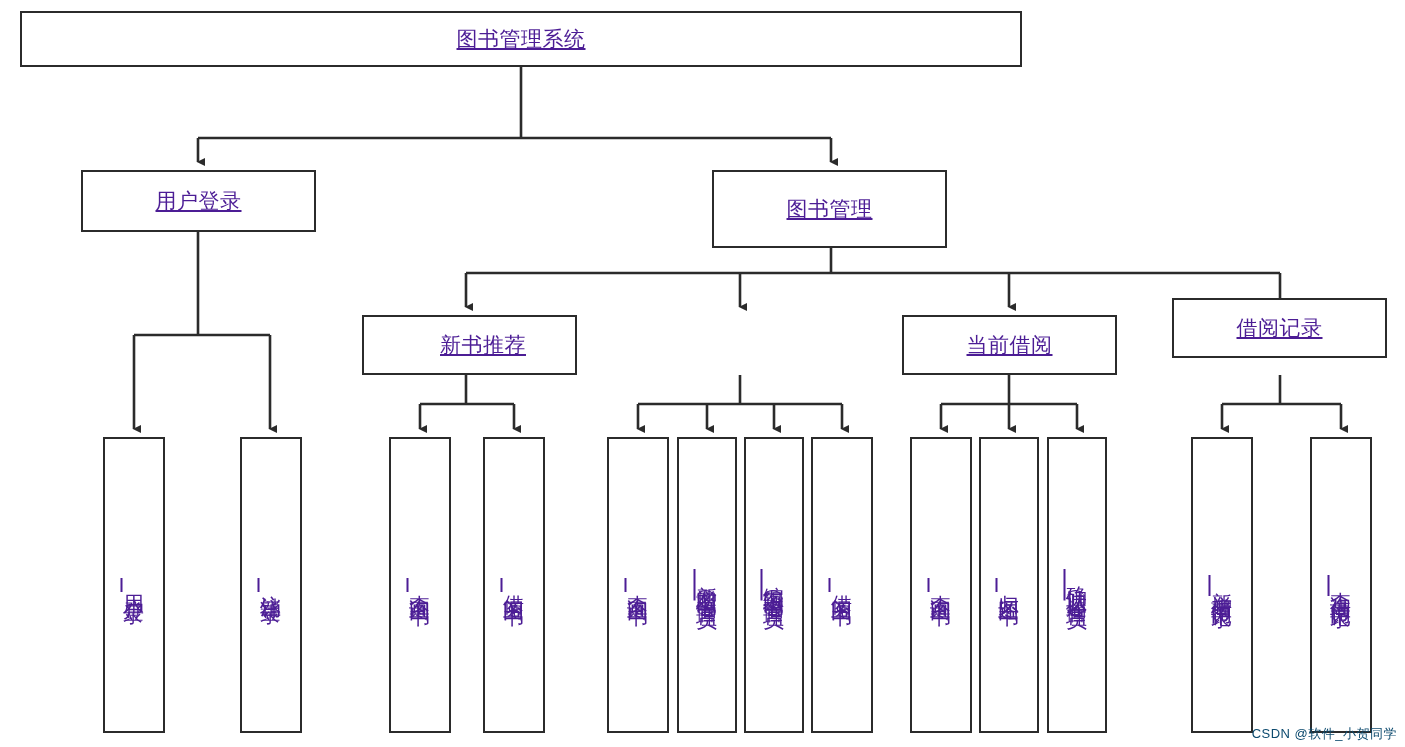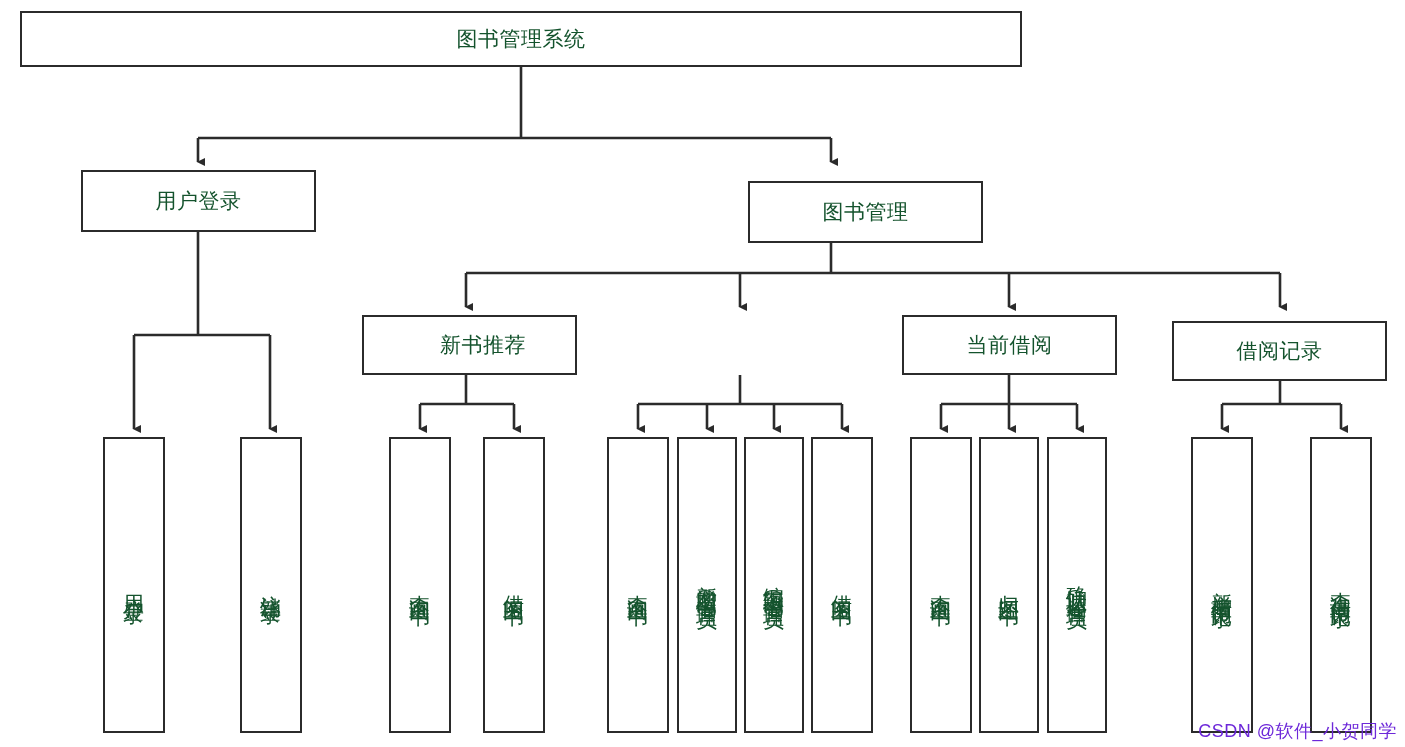--- a/index.html
+++ b/index.html
@@ -28,44 +28,45 @@
     background:#ffffff;
     border:2.2px solid #2b2b2b;
     display:flex;
     align-items:center;
     justify-content:center;
     z-index:2;
   }
   .node .label{
     font-size:21px;
     line-height:1.12;
-    color:#14532d;
+    color:#4c1d95;
     letter-spacing:0.5px;
     white-space:nowrap;
+    text-decoration:underline;
   }
   
   .node.vert{
     align-items:center;
     justify-content:center;
   }
   .node.vert .label{
     writing-mode:vertical-rl;
     text-orientation:upright;
     -webkit-writing-mode:vertical-rl;
     letter-spacing:3.5px;
     font-size:21px;
     white-space:nowrap;
     line-height:1;
   }
   #watermark{
     position:absolute;
     right:8px;
     bottom:4px;
-    font-size:18px;
-    color:#6d28d9;
+    font-size:13px;
+    color:#0c4a6e;
     letter-spacing:0.5px;
     z-index:5;
     white-space:nowrap;
   }
 </style>
 </head>
 <body>
 
 <div id="diagram">
 
@@ -120,34 +121,34 @@
   </svg>
 
   <div class="node" style="left:20px; top:11px; width:1002px; height:56px;">
     <span class="label">图书管理系统</span>
   </div>
 
   <div class="node" style="left:81px; top:170px; width:235px; height:62px;">
     <span class="label">用户登录</span>
   </div>
 
-  <div class="node" style="left:748px; top:170px; width:235px; height:62px;margin-top:11px;">
+  <div class="node" style="left:712px; top:170px; width:235px; height:78px;">
     <span class="label">图书管理</span>
   </div>
 
   <div class="node" style="left:362px; top:315px; width:215px; height:60px;padding-left:27px;">
     <span class="label">新书推荐</span>
   </div>
 
 
   <div class="node" style="left:902px; top:315px; width:215px; height:60px;">
     <span class="label">当前借阅</span>
   </div>
 
-  <div class="node" style="left:1172px; top:321px; width:215px; height:60px;">
+  <div class="node" style="left:1172px; top:298px; width:215px; height:60px;">
     <span class="label">借阅记录</span>
   </div>
 
   <div class="node vert" style="left:103px; top:437px; width:62px; height:296px;">
     <span class="label">用户登录</span>
   </div>
 
   <div class="node vert" style="left:240px; top:437px; width:62px; height:296px;">
     <span class="label">注销登录</span>
   </div>

